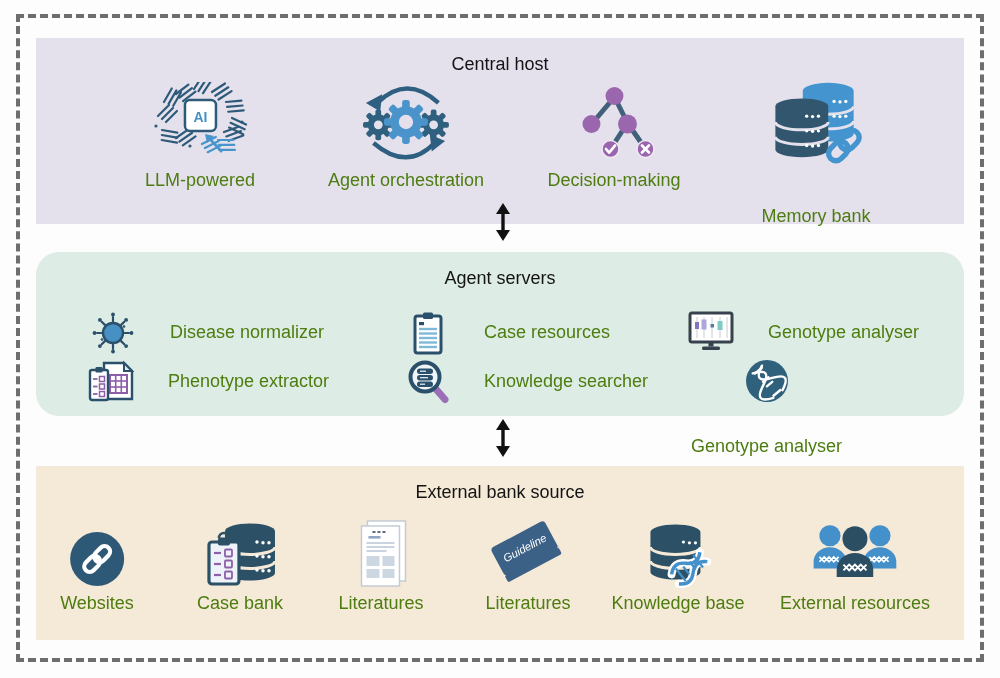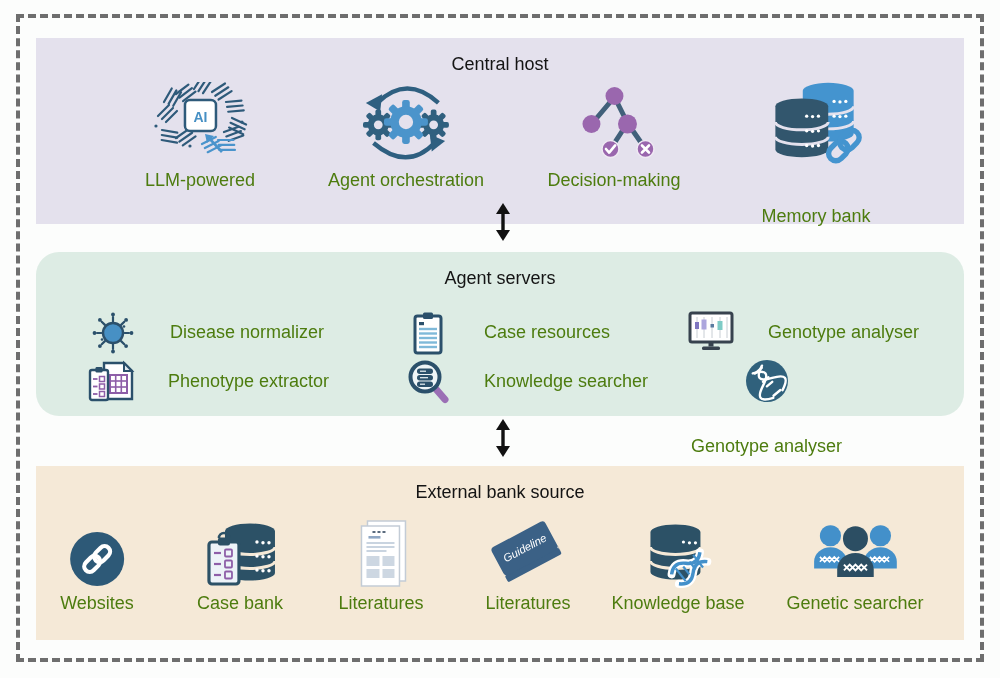--- a/index.html
+++ b/index.html
@@ -458,16 +458,16 @@
           <g fill="#2c4e63">
             <circle cx="52" cy="17" r="13"></circle>
             <path d="M33 57 v-8 a19 17 0 0 1 38 0 v8 z"></path>
           </g>
           <g stroke="#ffffff" stroke-width="2" fill="none">
             <path d="M40 50 l6 -6 l6 6 l6 -6 l6 6"></path>
             <path d="M40 44 l6 6 l6 -6 l6 6 l6 -6"></path>
           </g>
         </svg>
       </div>
-      <div class="item-label">Genetic searcher</div>
+      <div class="item-label">External resources</div>
     </div>
   </div>
 </div>
 
 </body></html>

